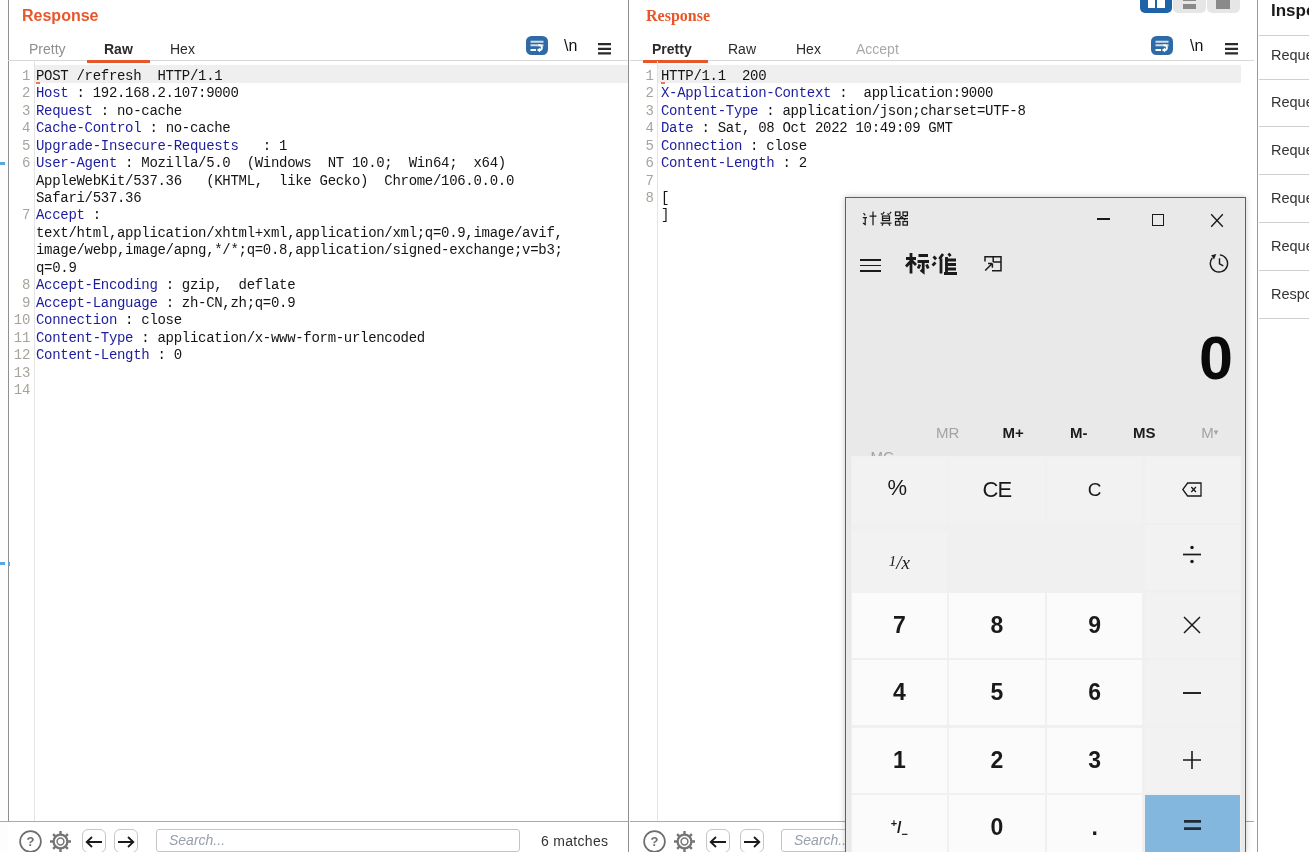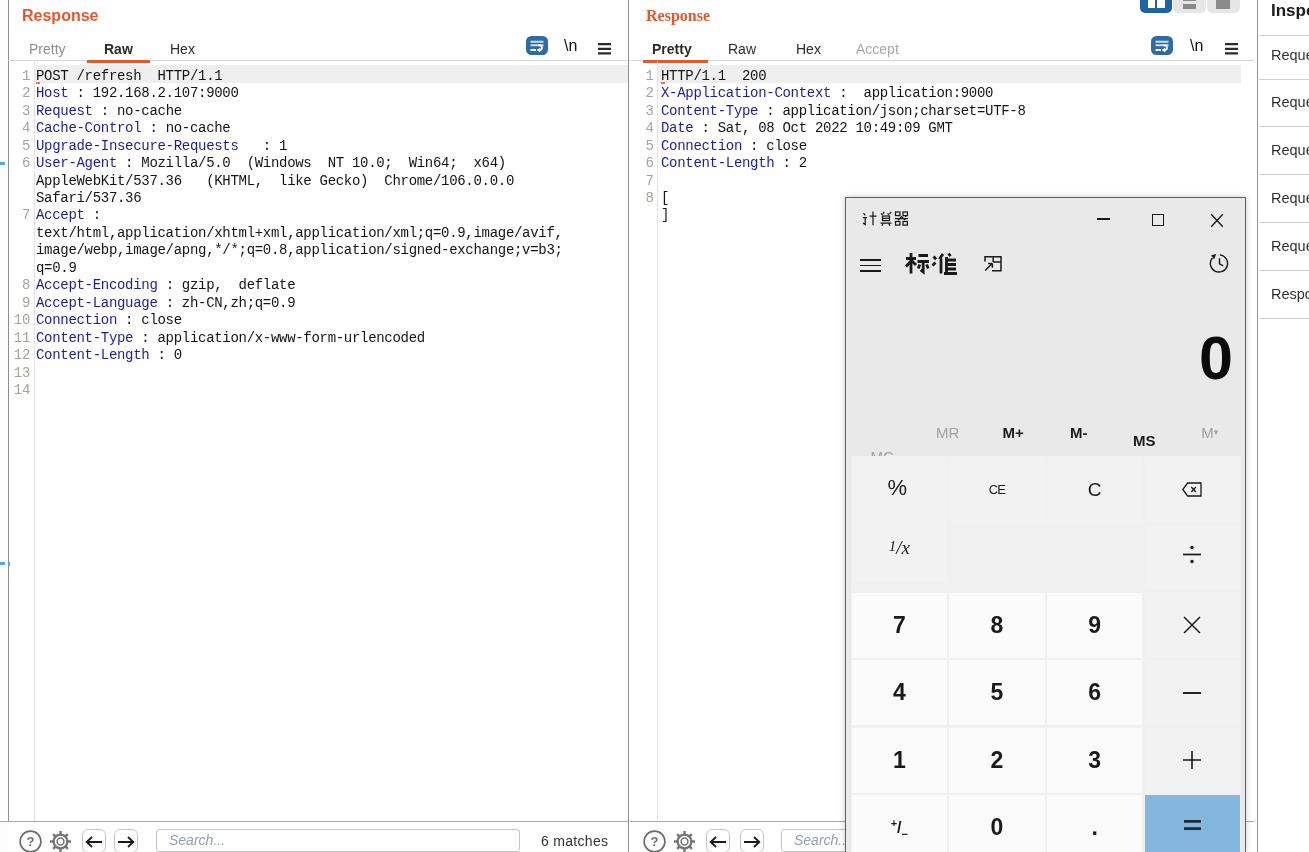--- a/index.html
+++ b/index.html
@@ -254,40 +254,40 @@
           </g>
           <path d="M7.3 1.0 L2.2 2.2 L5.0 6.6 z" fill="#1a1a1a"></path>
         </svg></div>
 
     <div class="abs" style="right:12px;top:129.6px;font-size:61px;font-weight:bold;color:#0a0a0a;line-height:61px;">0</div>
 
     <div class="abs mem memdis" style="left:3.5px;top:226px;margin-top:24px;">MC</div>
     <div class="abs mem memdis" style="left:69px;top:226px;">MR</div>
     <div class="abs mem" style="left:134.5px;top:226px;">M+</div>
     <div class="abs mem" style="left:200px;top:226px;">M-</div>
-    <div class="abs mem" style="left:265.5px;top:234px;">MS</div>
+    <div class="abs mem" style="left:265.5px;top:226px;">MS</div>
     <div class="abs mem memdis" style="left:331px;top:226px;">M<span style="font-size:9px;vertical-align:3px;">▾</span></div>
 
     <div class="abs" style="left:4.5px;top:258px;width:390px;height:397px;background:#f0f0f0;"></div>
     <div class="abs key fn" style="left:5.6px;top:259.3px;">
         <span style="font-size:22px;font-weight:400;margin:-4px 4px 0 0;">%</span>
       </div>
     <div class="abs key fn" style="left:103.3px;top:259.3px;">
-        <span style="font-size:13px;letter-spacing:-0.8px;">CE</span>
+        <span style="font-size:22px;letter-spacing:-0.8px;">CE</span>
       </div>
     <div class="abs key fn" style="left:201px;top:259.3px;">
         <span style="font-size:19px;">C</span>
       </div>
     <div class="abs key fn" style="left:298.7px;top:259.3px;">
         <svg width="20" height="15" viewBox="0 0 20 15">
           <path d="M5.6 1 h13.4 v13 h-13.4 l-4.8,-6.5 z" fill="none" stroke="#1a1a1a" stroke-width="1.3"></path>
           <path d="M9.3 5 l4.6 5 M13.9 5 l-4.6 5" stroke="#1a1a1a" stroke-width="1.3"></path>
         </svg>
       </div>
-    <div class="abs key fn" style="left:5.6px;top:319px;align-items:center;">
+    <div class="abs key fn" style="left:5.6px;top:334px;align-items:center;">
         <span style="font-style:italic;font-family:'Liberation Serif',serif;color:#1a1a1a;margin-top:-4px;"><span style="font-size:15px;vertical-align:3.5px;">1</span><span style="font-size:19px;">/x</span></span>
       </div>
     <div class="abs key fn" style="left:298.7px;top:326.9px;">
         <svg width="20" height="19" viewBox="0 0 20 19" style="margin-top:-6px">
           <circle cx="10" cy="2.6" r="1.75" fill="#1a1a1a"></circle>
           <circle cx="10" cy="16.4" r="1.75" fill="#1a1a1a"></circle>
           <path d="M1 9.5 h18" stroke="#1a1a1a" stroke-width="1.7"></path>
         </svg>
       </div>
     <div class="abs key dig" style="left:5.6px;top:394.5px;">7</div>

